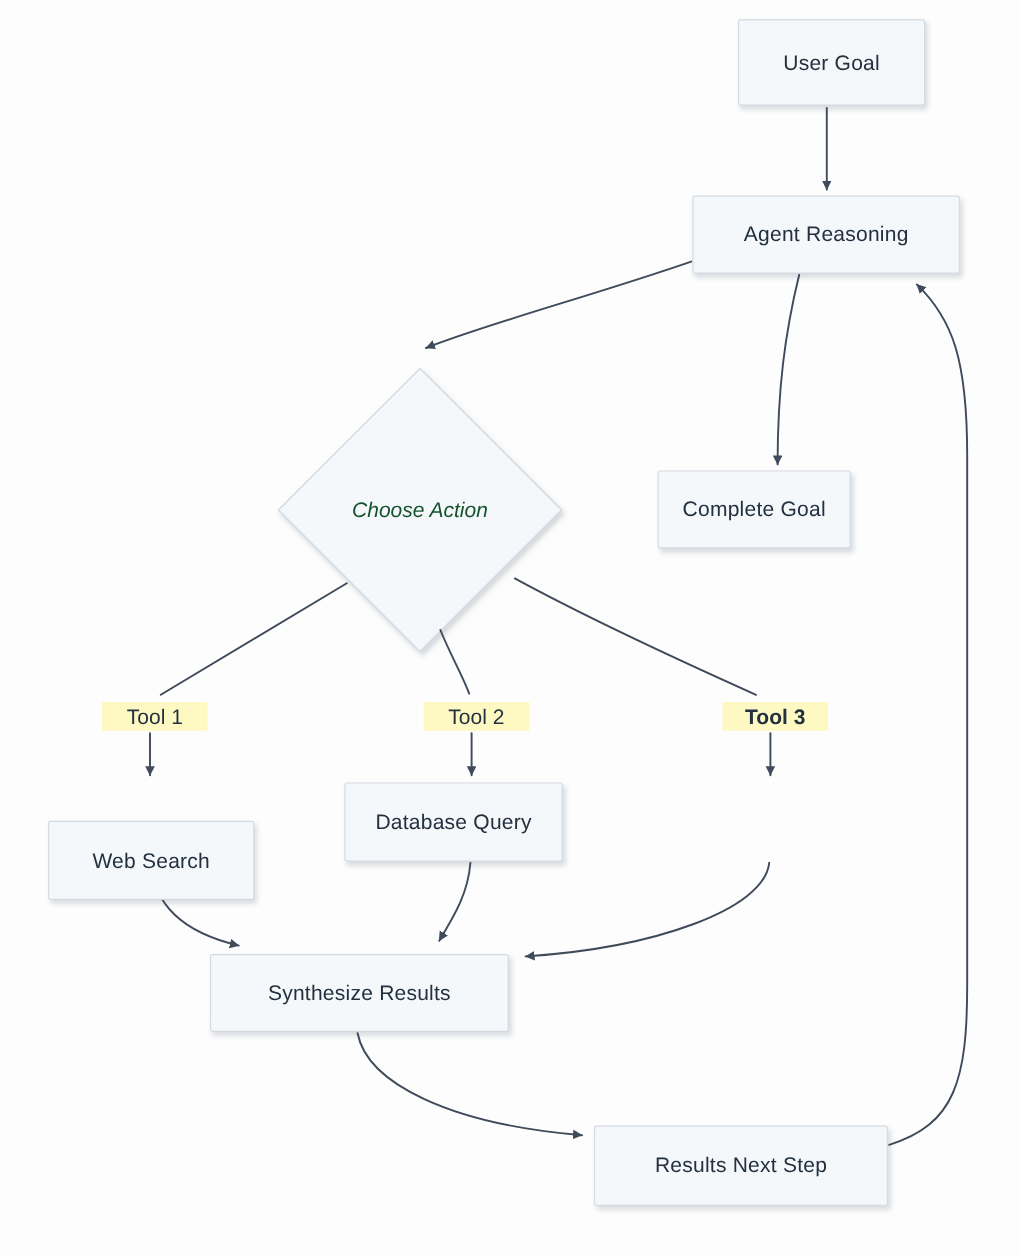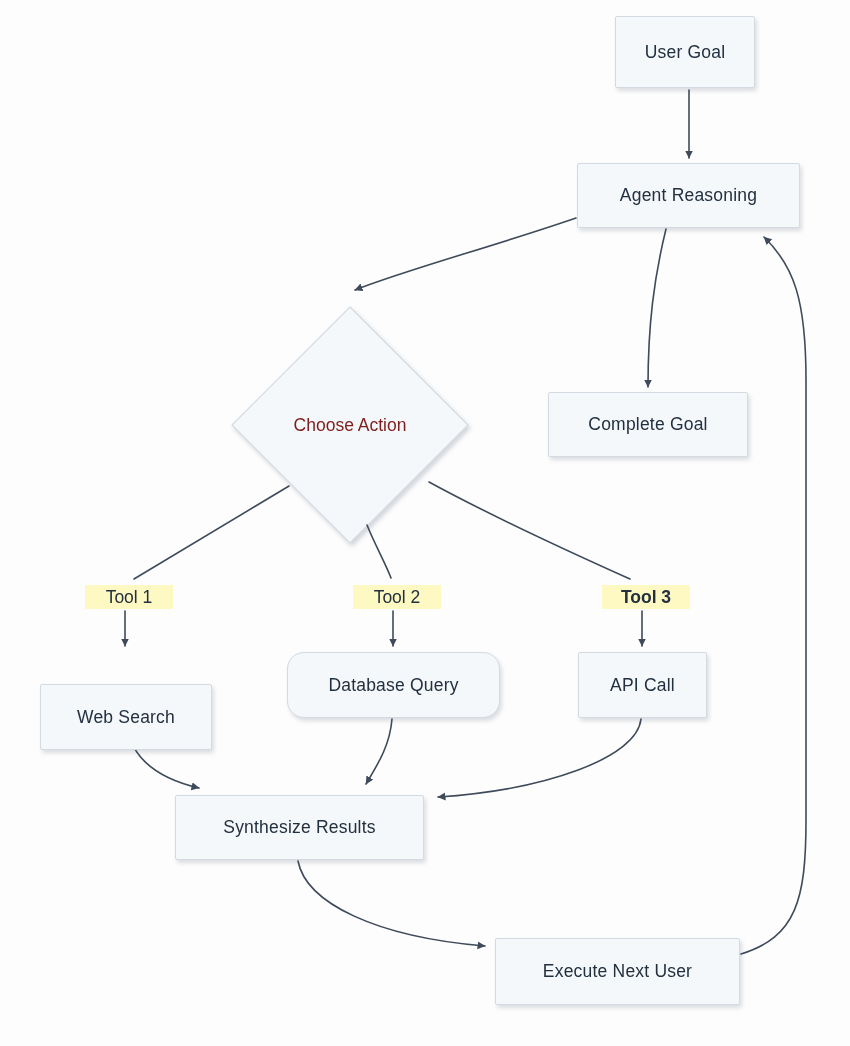--- a/index.html
+++ b/index.html
@@ -36,22 +36,23 @@
     letter-spacing: 0.2px;
     color: #22303f;
     text-align: center;
   }
   .diamond-label {
     position: absolute;
     display: flex;
     align-items: center;
     justify-content: center;
     font-size: 17.5px;
-    color: #7f1d1d;
+    color: #14532d;
     background: transparent;
+    font-style: italic;
   }
   .edge-label {
     position: absolute;
     display: flex;
     align-items: center;
     justify-content: center;
     font-size: 17.5px;
     color: #22303f;
     background: #fef9c3;
     padding: 0 4px;
@@ -95,37 +96,36 @@
       <path d="M 392 719 C 390 745, 378 764, 366 784" marker-end="url(#arrow)"></path>
 
       <path d="M 641 719 C 637 758, 545 790, 438 797" marker-end="url(#arrow)"></path>
 
       <path d="M 298 861 C 306 903, 376 937, 485 946" marker-end="url(#arrow)"></path>
 
       <path d="M 741 954 C 796 937, 806 900, 806 820 L 806 380 C 806 300, 794 266, 764 237" marker-end="url(#arrow)"></path>
     </g>
   </svg>
 
-  <div class="node" style="left:615px; top:16px; width:140px; height:72px;">User Goal</div>
+  <div class="node" style="left:615px; top:16px; width:156px; height:72px;">User Goal</div>
 
   <div class="node" style="left:577px; top:163px; width:223px; height:65px;">Agent Reasoning</div>
 
   <div class="diamond-label" style="left:250px; top:405px; width:200px; height:40px;">Choose Action</div>
 
-  <div class="node" style="left:548px; top:392px; width:200px; height:65px;">Complete Goal</div>
+  <div class="node" style="left:548px; top:392px; width:161px; height:65px;">Complete Goal</div>
 
   <div class="edge-label" style="left:85px; top:585px; width:80px; height:24px;">Tool 1</div>
 
   <div class="edge-label" style="left:353px; top:585px; width:80px; height:24px;text-align:right;">Tool 2</div>
 
   <div class="edge-label" style="left:602px; top:585px; width:80px; height:24px;font-weight:bold;">Tool 3</div>
 
   <div class="node" style="left:40px; top:652px; width:172px; height:66px;margin-top:32px;">Web Search</div>
 
-  <div class="node" style="left:287px; top:652px; width:213px; height:66px;border-radius:17px;">Database Query</div>
+  <div class="node" style="left:287px; top:652px; width:182px; height:66px;">Database Query</div>
 
-  <div class="node" style="left:578px; top:652px; width:129px; height:66px;">API Call</div>
 
   <div class="node" style="left:175px; top:795px; width:249px; height:65px;">Synthesize Results</div>
 
-  <div class="node" style="left:495px; top:938px; width:245px; height:67px;">Execute Next User</div>
+  <div class="node" style="left:495px; top:938px; width:245px; height:67px;">Results Next Step</div>
 
 </div>
 
 </body></html>

